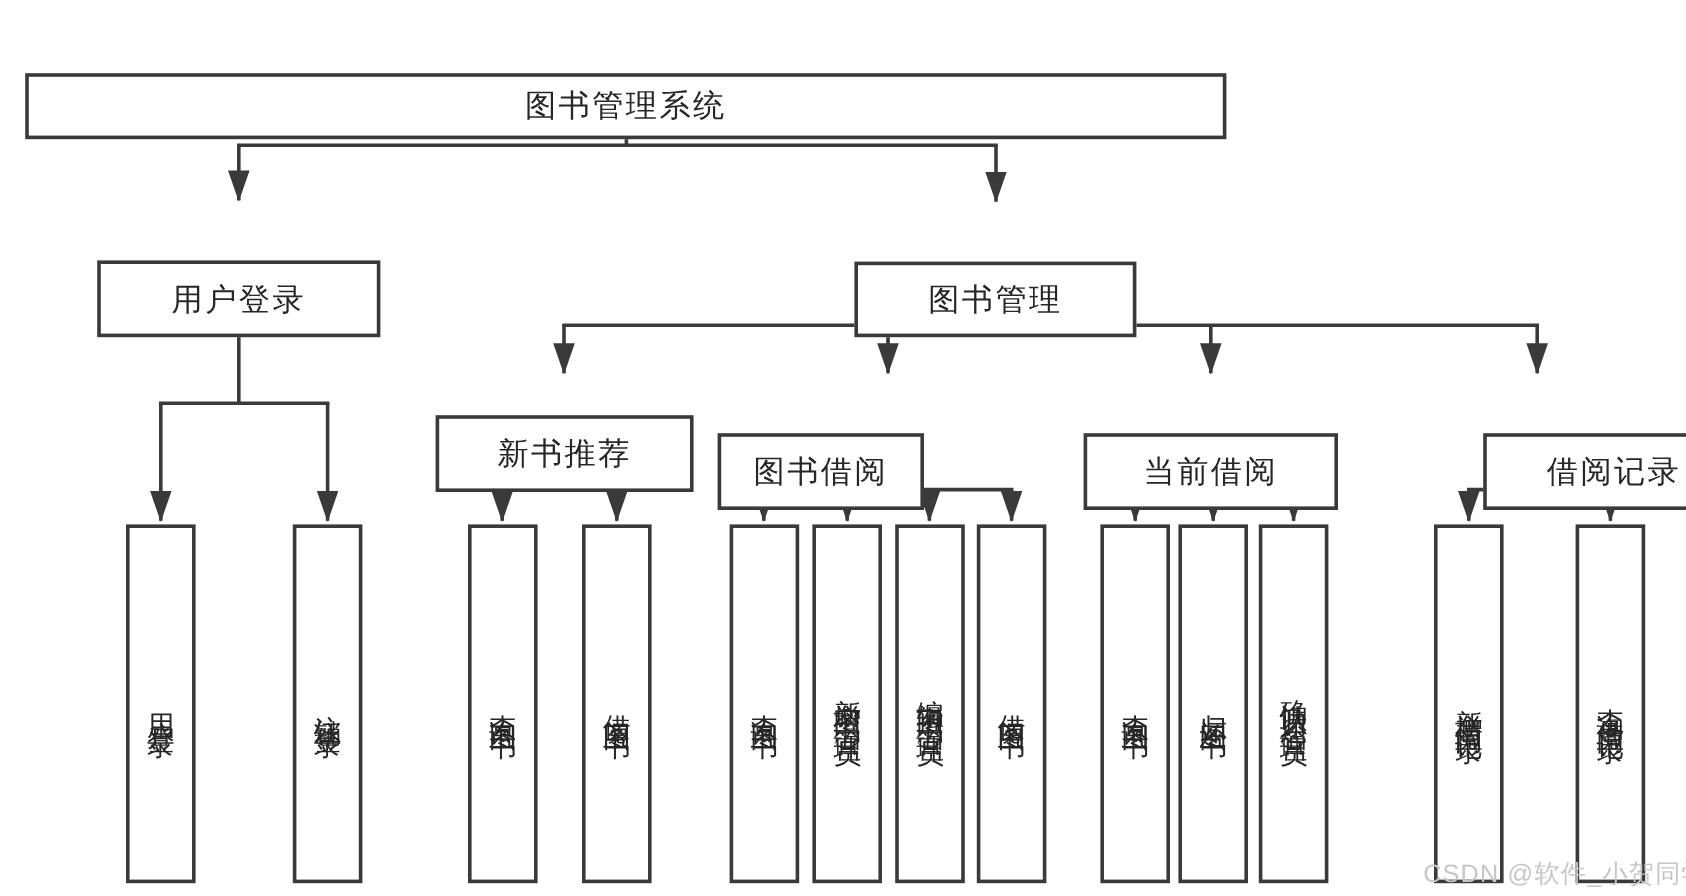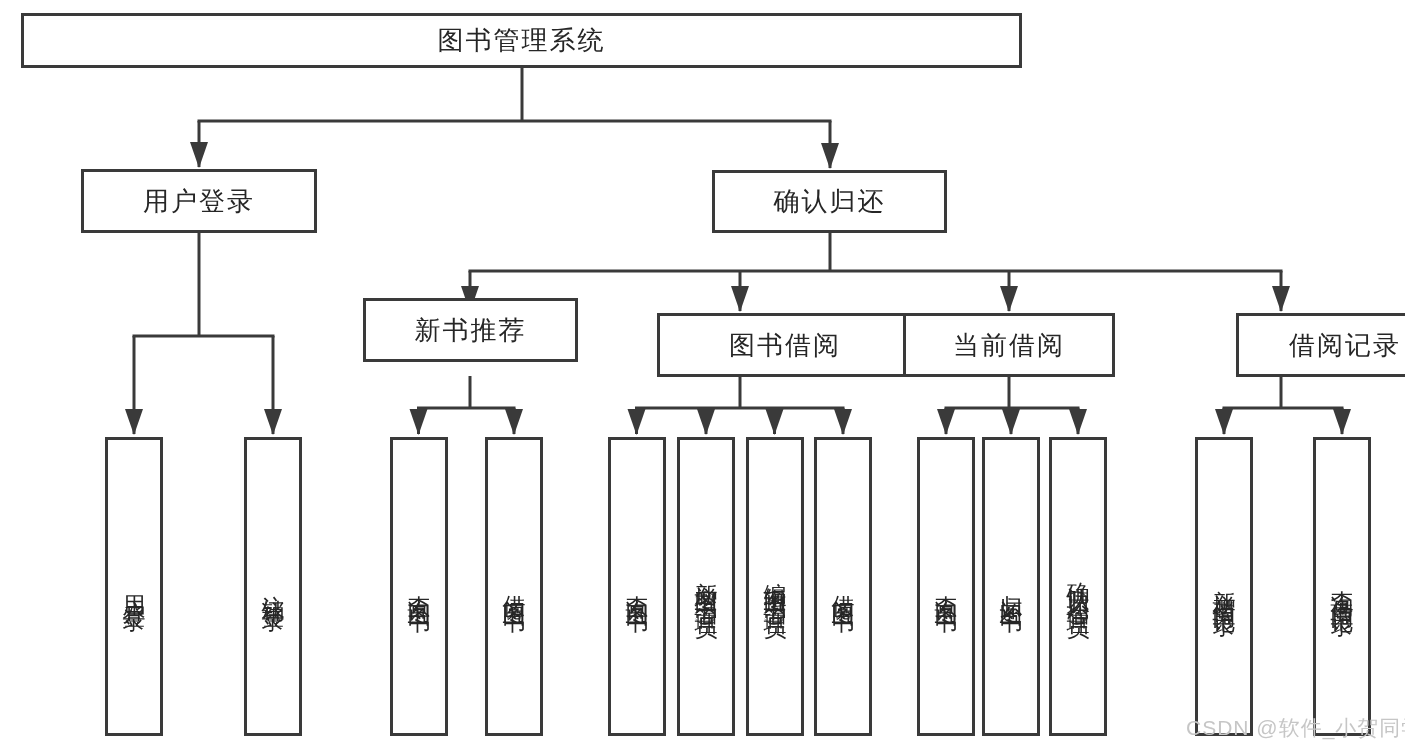--- a/index.html
+++ b/index.html
@@ -22,35 +22,35 @@
   #connectors .arrowhead{fill:var(--line);stroke:none;}
   .node{
     position:absolute;
     box-sizing:border-box;
     border:3px solid var(--line);
     background:var(--background);
     display:flex;align-items:center;justify-content:center;
     z-index:2;
     letter-spacing:2px;
   }
-  .node.h{font-size:26px;}
+  .node.h{font-size:26px;margin-top:48px;}
   .node.leaf{width:58px;top:437px;height:299px;font-size:23px;}
   .leaf .vtext{
     writing-mode:vertical-rl;
     text-orientation:mixed;
     letter-spacing:5px;
     line-height:1;
     white-space:nowrap;
   }
   
   #root-node   {left:21px;  top:13px;  width:1001px;height:55px;}
   #l2-user     {left:81px;  top:169px; width:236px; height:64px;}
   #l2-book     {left:712px; top:170px; width:235px; height:63px;}
   #l3-newbook  {left:363px; top:298px; width:215px; height:64px;}
-  #l3-borrow   {left:657px; top:313px; width:256px; height:64px;}
+  #l3-borrow   {left:598px; top:313px; width:172px; height:64px;}
   #l3-current  {left:903px; top:313px; width:212px; height:64px;text-align:center;}
   #l3-records  {left:1236px;top:313px; width:218px; height:64px;}
   
   #lf-ul-1{left:105px;} #lf-ul-2{left:244px;}
   #lf-nb-1{left:390px;} #lf-nb-2{left:485px;}
   #lf-bb-1{left:608px;} #lf-bb-2{left:677px;} #lf-bb-3{left:746px;} #lf-bb-4{left:814px;}
   #lf-cb-1{left:917px;} #lf-cb-2{left:982px;} #lf-cb-3{left:1049px;}
   #lf-br-1{left:1195px;} #lf-br-2{left:1313px;}
   #watermark{
     position:absolute;left:1186px;top:714px;width:210px;
@@ -115,21 +115,21 @@
   </svg>
 
   <div class="node h" id="root-node">
     <span>图书管理系统</span>
   </div>
 
   <div class="node h" id="l2-user">
     <span>用户登录</span>
   </div>
   <div class="node h" id="l2-book">
-    <span>确认归还</span>
+    <span>图书管理</span>
   </div>
 
   <div class="node h" id="l3-newbook">
     <span>新书推荐</span>
   </div>
   <div class="node h" id="l3-borrow">
     <span>图书借阅</span>
   </div>
   <div class="node h" id="l3-current">
     <span>当前借阅</span>

